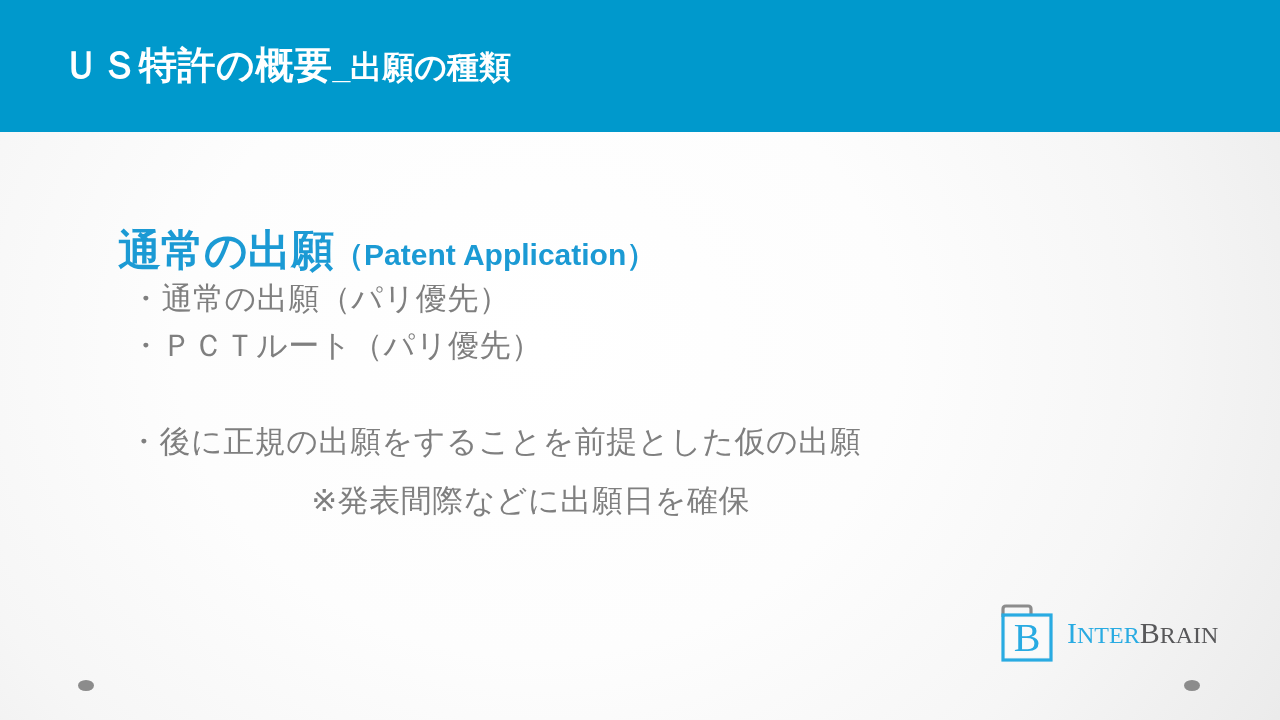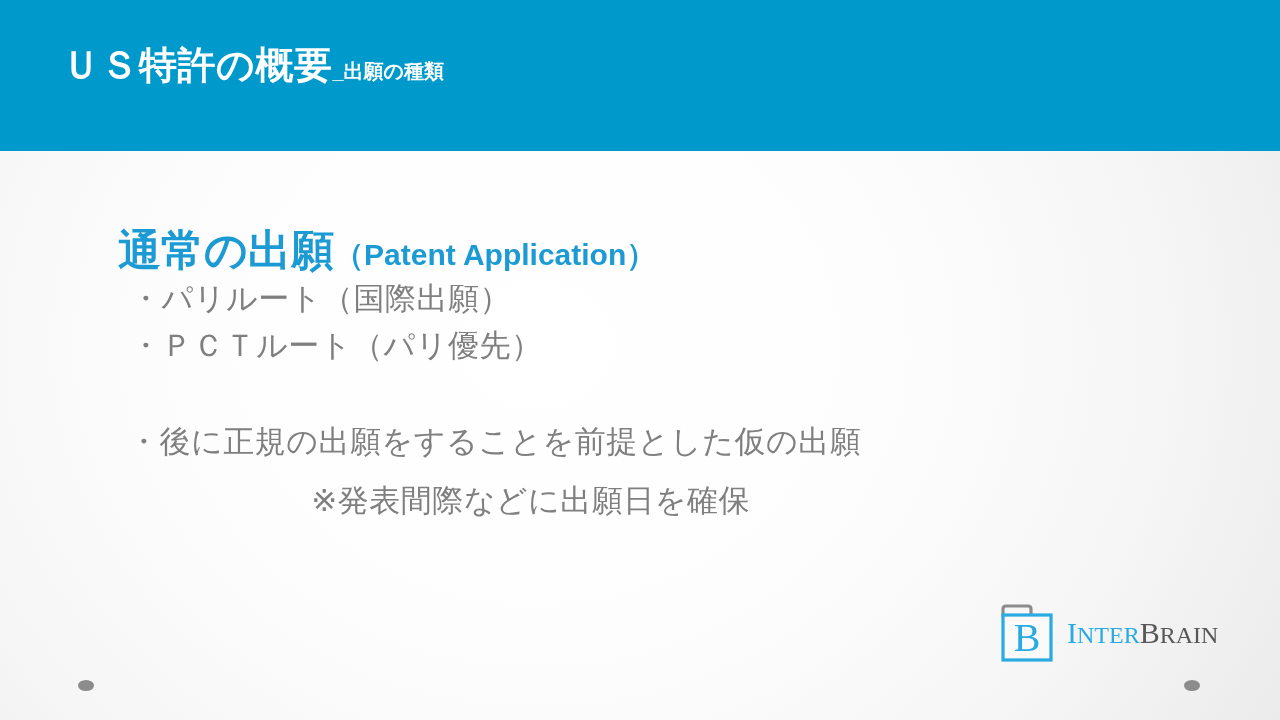--- a/index.html
+++ b/index.html
@@ -19,40 +19,40 @@
       radial-gradient(ellipse 78% 120% at 42% 48%, #ffffff 0%, #fdfdfd 36%, #f6f6f6 62%, #ececec 84%, #e2e2e2 100%),
       linear-gradient(90deg, #dedede 0%, #ffffff 38%, #ffffff 62%, #e4e4e4 100%);
   }
 
   
   .header-band {
     position: absolute;
     left: 0;
     top: 0;
     width: 1280px;
-    height: 151px;
+    height: 132px;
     background: #0099cc;
   }
   .title-row {
     position: absolute;
     left: 62px;
     top: 46px;
     display: flex;
     align-items: baseline;
     white-space: nowrap;
   }
   .title-main {
     font-size: 38px;
     font-weight: bold;
     color: #ffffff;
     letter-spacing: 0.5px;
     line-height: 1.05;
   }
   .title-sub {
-    font-size: 20px;
+    font-size: 32px;
     font-weight: bold;
     color: #ffffff;
     line-height: 1.05;
     margin-left: 0px;
   }
 
   
   .content {
     position: absolute;
     left: 0;
@@ -157,21 +157,21 @@
     </div>
   </div>
 
   <div class="content">
 
     <div class="block block-normal">
       <div class="sec-head blue">
         <span class="jp">通常の出願</span><span class="en">（Patent Application）</span>
       </div>
       <ul class="bullets">
-        <li>・パリルート（国際出願）</li>
+        <li>・通常の出願（パリ優先）</li>
         <li>・ＰＣＴルート（パリ優先）</li>
       </ul>
     </div>
 
     <div class="block block-provisional">
       <ul class="bullets">
         <li>・後に正規の出願をすることを前提とした仮の出願</li>
         <li class="indented">※発表間際などに出願日を確保</li>
       </ul>
     </div>

